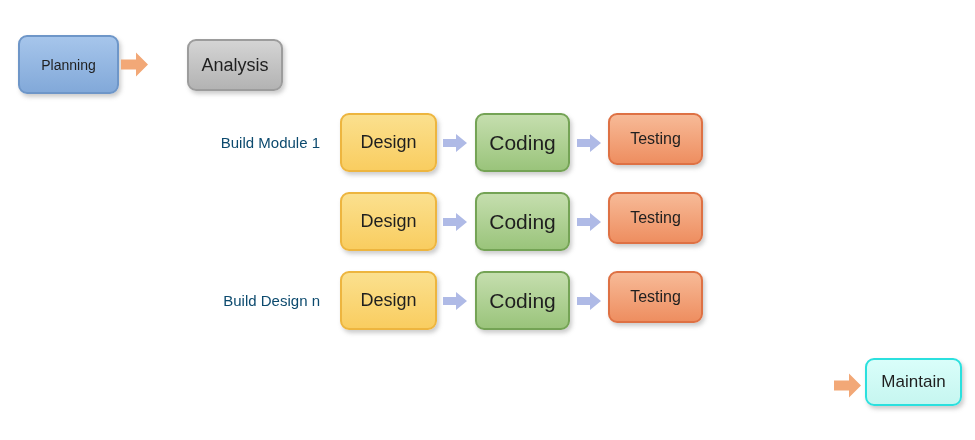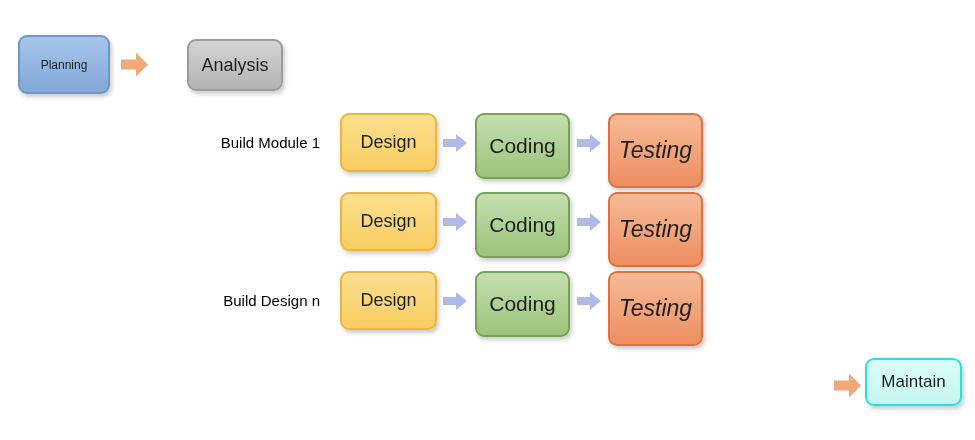--- a/index.html
+++ b/index.html
@@ -26,58 +26,57 @@
   .box{
     position:absolute;
     box-sizing:border-box;
     border-radius:9px;
     display:flex;align-items:center;justify-content:center;
     color:var(--text_color);
     box-shadow:2px 3px 4px rgba(110,110,110,0.35);
   }
   .box .box-label{white-space:nowrap;}
   .planning-box{
-    left:18px;top:35px;width:92px;height:59px;
+    left:18px;top:35px;width:101px;height:59px;
     background:linear-gradient(to bottom,var(--planning_fill_top),var(--planning_fill_bottom));
     border:2px solid var(--planning_border);
-    font-size:12px;
+    font-size:14px;
   }
   .analysis-box{
     left:152px;top:39px;width:96px;height:52px;
     background:linear-gradient(to bottom,var(--analysis_fill_top),var(--analysis_fill_bottom));
     border:2px solid var(--analysis_border);
     font-size:18px;
     margin-left:35px;
   }
   .module-row{
     position:absolute;left:0;width:975px;height:59px;
   }
   .module-label{
     position:absolute;left:180px;top:0;width:140px;height:59px;
     display:flex;align-items:center;justify-content:flex-end;
-    font-size:15px;color:#000000;white-space:nowrap;
+    font-size:15px;color:#0c4a6e;white-space:nowrap;
   }
   .design-box{
     left:340px;top:0;width:97px;height:59px;
     background:linear-gradient(to bottom,var(--design_fill_top),var(--design_fill_bottom));
     border:2px solid var(--design_border);
     font-size:18px;
   }
   .coding-box{
-    left:475px;top:0;width:95px;height:66px;
+    left:475px;top:0;width:95px;height:59px;
     background:linear-gradient(to bottom,var(--coding_fill_top),var(--coding_fill_bottom));
     border:2px solid var(--coding_border);
     font-size:21px;
   }
   .testing-box{
-    left:608px;top:0;width:95px;height:75px;
+    left:608px;top:0;width:95px;height:52px;
     background:linear-gradient(to bottom,var(--testing_fill_top),var(--testing_fill_bottom));
     border:2px solid var(--testing_border);
-    font-size:23px;
-    font-style:italic;
+    font-size:16px;
   }
   .deploy-box{
     left:733px;top:356px;width:97px;height:59px;
     background:linear-gradient(to bottom,var(--deploy_fill_top),var(--deploy_fill_bottom));
     border:2px solid var(--deploy_border);
     font-size:17px;
   }
   .maintain-box{
     left:865px;top:358px;width:97px;height:48px;
     background:linear-gradient(to bottom,var(--maintain_fill_top),var(--maintain_fill_bottom));

